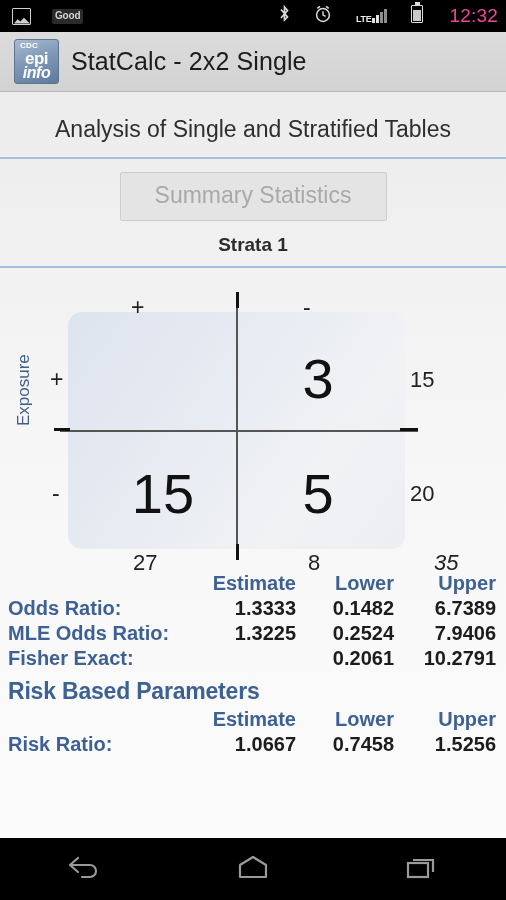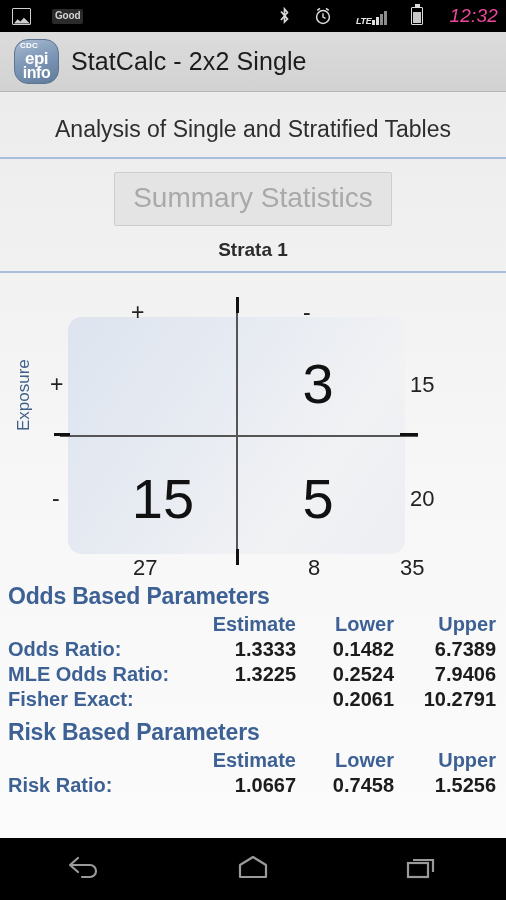--- a/index.html
+++ b/index.html
@@ -12,21 +12,21 @@
   }
   .screen { width:506px; height:900px; position:relative; display:flex; flex-direction:column; }
 
   
   .statusbar {
     height:32px; background:#000; color:#e8e8e8;
     display:flex; align-items:center; padding:0 8px 0 12px;
     flex:none; font-size:13px;
   }
   .sb-left { display:flex; align-items:center; gap:21px; }
-  .sb-right { margin-left:auto; display:flex; align-items:center; gap:24px;font-style:italic; }
+  .sb-right { margin-left:auto; display:flex; gap:24px; }
   .ic-photo {
     width:19px;height:17px;border:1.6px solid #cfcfcf;border-radius:1px;
     position:relative; overflow:hidden; background:#000;
   }
   .ic-photo:after{
     content:""; position:absolute; left:1px; bottom:0px; width:16px; height:7px;
     background:#cfcfcf;
     clip-path: polygon(0% 100%, 22% 40%, 40% 72%, 62% 18%, 100% 100%);
   }
   .badge-good {
@@ -51,48 +51,48 @@
   .clock { font-size:19px; color:#ec4899; letter-spacing:0.2px; margin-left:2px; }
 
   
   .appbar {
     height:60px; flex:none;
     background:linear-gradient(#dcdcdc,#d2d2d2);
     border-bottom:1px solid #b6b6b6;
     display:flex; align-items:center; padding-left:14px; gap:12px;
   }
   .logo {
-    width:45px; height:45px; border-radius:14px;
+    width:45px; height:45px; border-radius:3px;
     background:linear-gradient(160deg,#9fb3cc 0%,#7e97b7 38%,#5b7characters 100%);
     background:linear-gradient(160deg,#a9bcd2 0%,#8099b8 45%,#5f7a9c 100%);
     border:1px solid #5d7490;
     display:flex; flex-direction:column; align-items:center; justify-content:center;
     color:#fff; line-height:1; position:relative; overflow:hidden;
   }
   .logo .cdc { font-size:8px; font-weight:bold; letter-spacing:0.2px; align-self:flex-start; margin-left:5px; margin-bottom:1px;}
   .logo .epi { font-size:17px; font-weight:bold; letter-spacing:-0.5px; margin-top:-1px;}
-  .logo .info { font-size:16px; font-weight:bold; letter-spacing:-0.5px; margin-top:-2px;}
+  .logo .info { font-size:16px; font-weight:bold; letter-spacing:-0.5px; margin-top:-2px;font-style:italic;}
   .app-title { font-size:25px; color:#1c1c1c; letter-spacing:0.1px; }
 
   
   .content {
     flex:1; position:relative;
     background:linear-gradient(#ececec 0%, #f0f0f0 18%, #f7f7f7 52%, #fbfbfb 100%);
     overflow:hidden;
   }
   .page-heading {
     text-align:center; font-size:23px; font-weight:normal; color:#2e2e2e;
     padding:24px 0 14px 0;
   }
   .rule { height:2px; background:#a9bedb; }
   .summary-block { text-align:center; padding:13px 0 9px 0; }
   .btn-summary {
     display:inline-block; min-width:267px;
     background:#e4e4e4; border:1px solid #cdcdcd; border-radius:2px;
-    color:#a9a9a9; font-size:28px; padding:9px 18px 11px 18px;
+    color:#a9a9a9; font-size:23px; padding:9px 18px 11px 18px;
   }
   .strata-label { text-align:center; font-size:19px; font-weight:bold; color:#2c2c2c; padding:4px 0 10px 0; }
 
   
   .table-wrap { position:relative; height:304px; }
   .disease-label {
     position:absolute; top:4px; left:0; right:0; text-align:center;
     font-size:17px; color:#3f5f87;
   }
   .exposure-label {
@@ -122,21 +122,21 @@
   .cell-a { top:78px; left:108px; width:110px; }
   .cell-b { top:78px; left:263px; width:110px; }
   .cell-c { top:193px; left:108px; width:110px; }
   .cell-d { top:193px; left:263px; width:110px; }
 
   .tot { position:absolute; font-size:22px; color:#222; }
   .tot-r1 { top:99px; left:410px; }
   .tot-r2 { top:213px; left:410px; }
   .tot-c1 { top:282px; left:133px; }
   .tot-c2 { top:282px; left:308px; }
-  .tot-g  { top:282px; left:400px; }
+  .tot-g  { top:282px; left:434px;font-style:italic; }
 
   
   .stats { padding:0 8px 0 8px; }
   .sec-title { font-size:23px; font-weight:bold; color:#3d6194; padding:6px 0 3px 0; letter-spacing:-0.2px; }
   table.stat { width:100%; border-collapse:collapse; table-layout:fixed; }
   table.stat th, table.stat td { padding:0 0 2px 0; font-size:20px; }
   table.stat th.lbl, table.stat td.lbl { width:40%; text-align:left; color:#3d6194; font-weight:bold; }
   table.stat th.num { text-align:right; color:#3d6194; font-weight:bold; padding-right:6px; }
   table.stat td.num { text-align:right; color:#1c1c1c; font-weight:bold; padding-right:6px; }
   table.stat th.num:last-child, table.stat td.num:last-child { padding-right:2px; }
@@ -225,21 +225,20 @@
 
       <div class="tot tot-r1">15</div>
       <div class="tot tot-r2">20</div>
       <div class="tot tot-c1">27</div>
       <div class="tot tot-c2">8</div>
       <div class="tot tot-g">35</div>
     </div>
 
     <div class="stats">
 
-      <div class="sec-title">Odds Based Parameters</div>
       <table class="stat">
         <tbody>
             <tr>
           <th class="lbl"></th>
           <th class="num">Estimate</th>
           <th class="num">Lower</th>
           <th class="num">Upper</th>
         </tr>
         <tr>
           <td class="lbl">Odds Ratio:</td>

